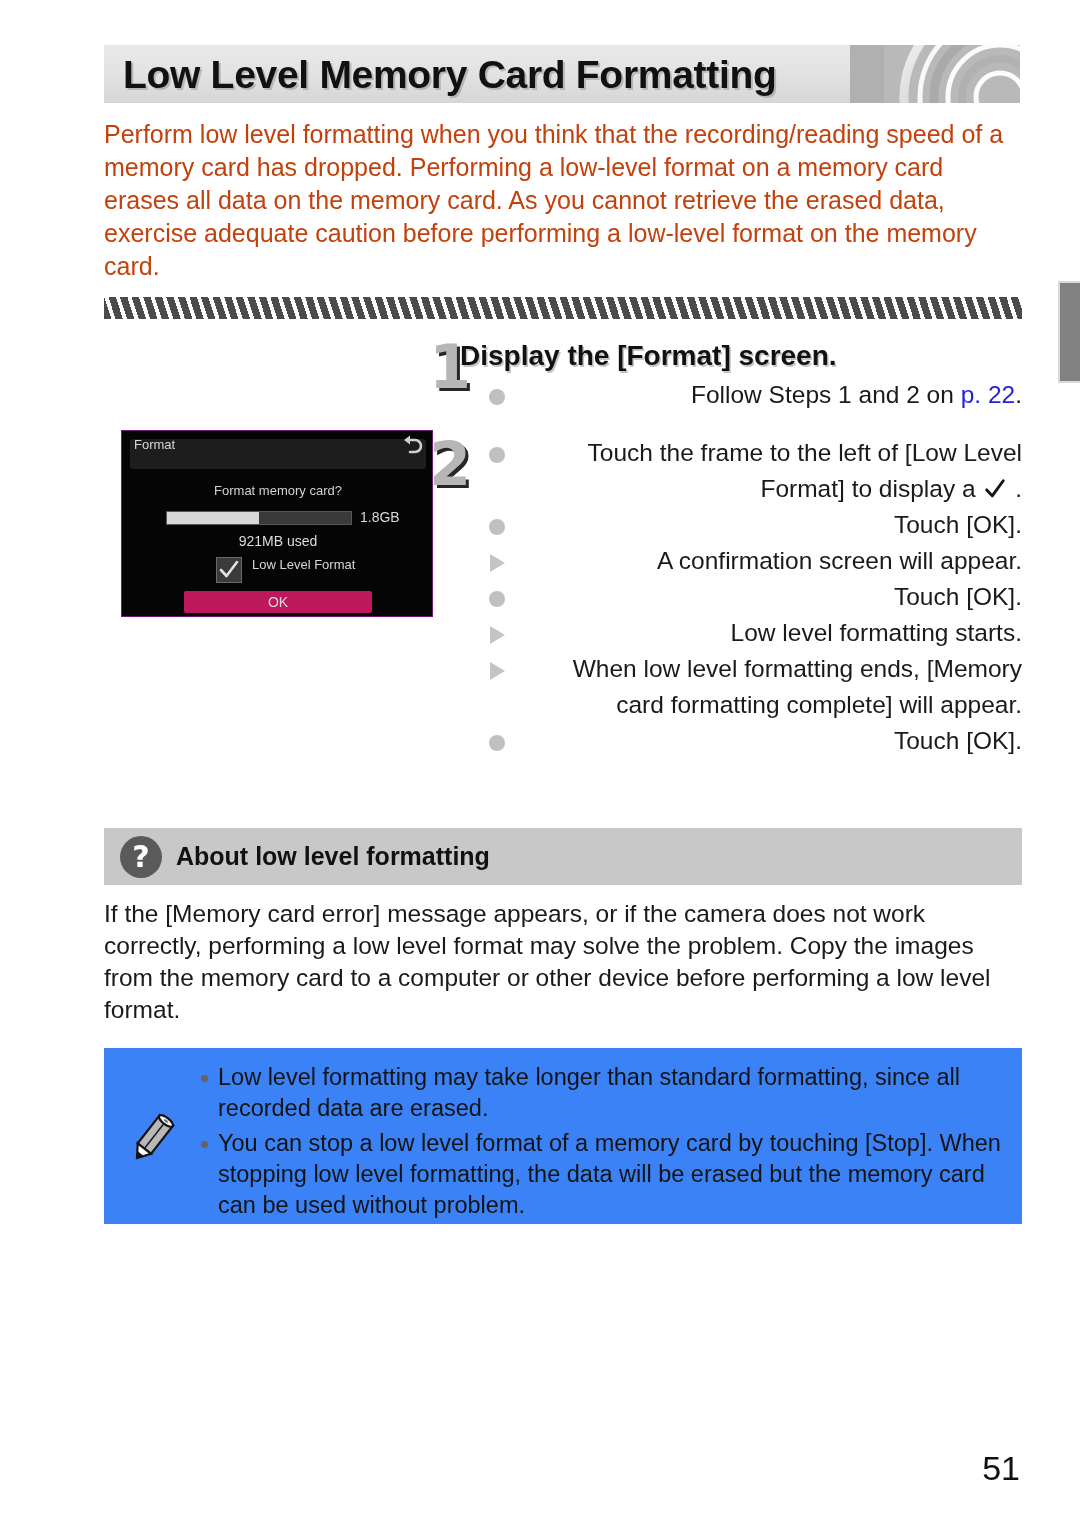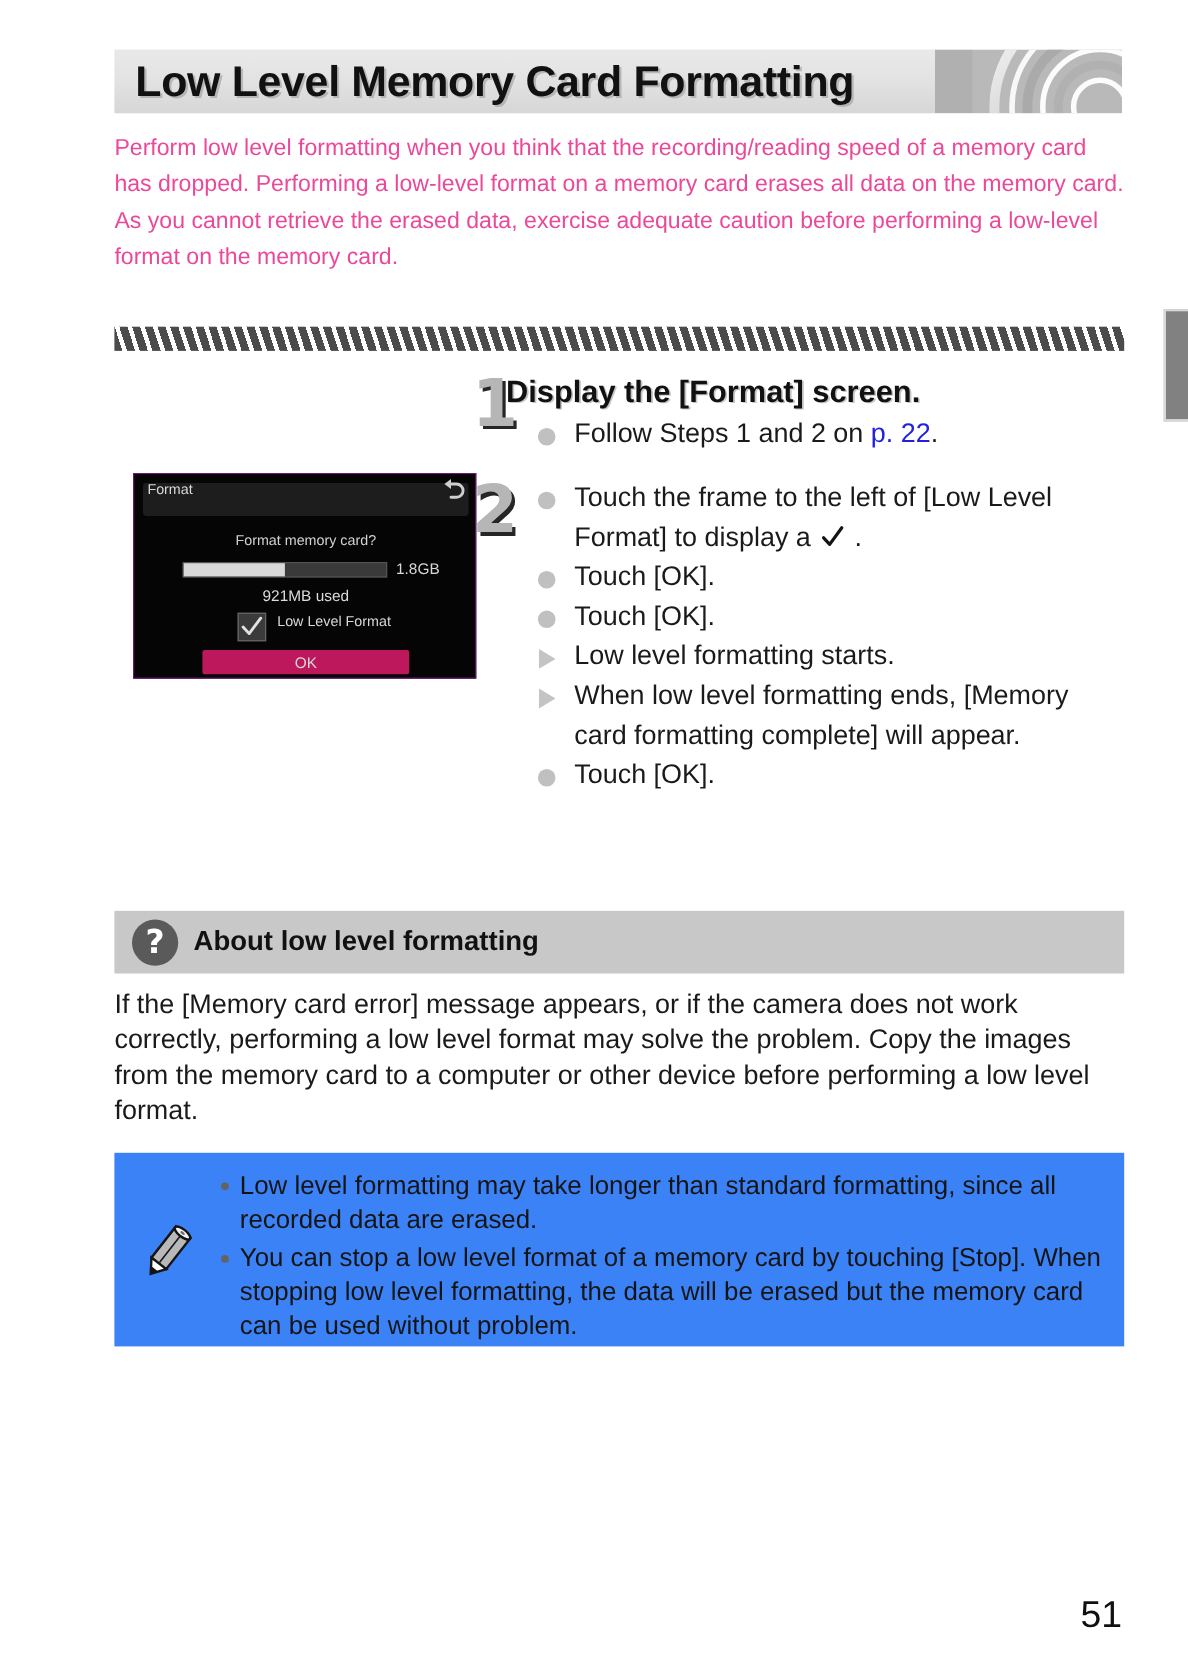--- a/index.html
+++ b/index.html
@@ -48,23 +48,23 @@
     text-shadow: 2px 2px 0 rgba(150,150,150,0.55);
     white-space: nowrap;
   }
 
   
   .intro {
     position: absolute;
     left: 104px;
     top: 118px;
     width: 918px;
-    font-size: 21px;
+    font-size: 25px;
     line-height: 33px;
-    color: #ec4899;
+    color: #c2410c;
   }
 
   
   .hatch {
     position: absolute;
     left: 104px;
     top: 297px;
     width: 918px;
     height: 22px;
     background-image: repeating-linear-gradient(
@@ -116,20 +116,21 @@
     font-weight: bold;
     line-height: 36px;
     color: #111111;
     text-shadow: 1.5px 1.5px 0 rgba(140,140,140,0.5);
   }
 
   .step-items {
     margin-left: 58px;
     margin-top: 3px;
     list-style: none;
+    text-align: right;
   }
   .step-item {
     position: relative;
     padding-left: 36px;
     font-size: 24.5px;
     line-height: 36px;
     color: #1a1a1a;
   }
   .bul-circle::before {
     content: "";
@@ -413,20 +414,21 @@
 
   <div class="step-block" style="margin-top:22px;">
     <div class="step-num">2</div>
     <ul class="step-items">
       <li class="step-item bul-circle">
         <span>Touch the frame to the left of [Low Level Format] to display a </span><span class="inline-check"><svg width="22" height="22" viewBox="0 0 24 24" xmlns="http://www.w3.org/2000/svg">
               <path d="M3 13 L9 19.5 L21 3" fill="none" stroke="#151515" stroke-width="3.2" stroke-linecap="round" stroke-linejoin="round"></path>
             </svg></span><span> .</span>
       </li>
       <li class="step-item bul-circle">Touch [OK].</li>
+      <li class="step-item bul-tri">A confirmation screen will appear.</li>
       <li class="step-item bul-circle">Touch [OK].</li>
       <li class="step-item bul-tri">Low level formatting starts.</li>
       <li class="step-item bul-tri">When low level formatting ends, [Memory card formatting complete] will appear.</li>
       <li class="step-item bul-circle">Touch [OK].</li>
     </ul>
   </div>
 </div>
 
 <div class="about-head">
   <div class="q-icon">?</div>

